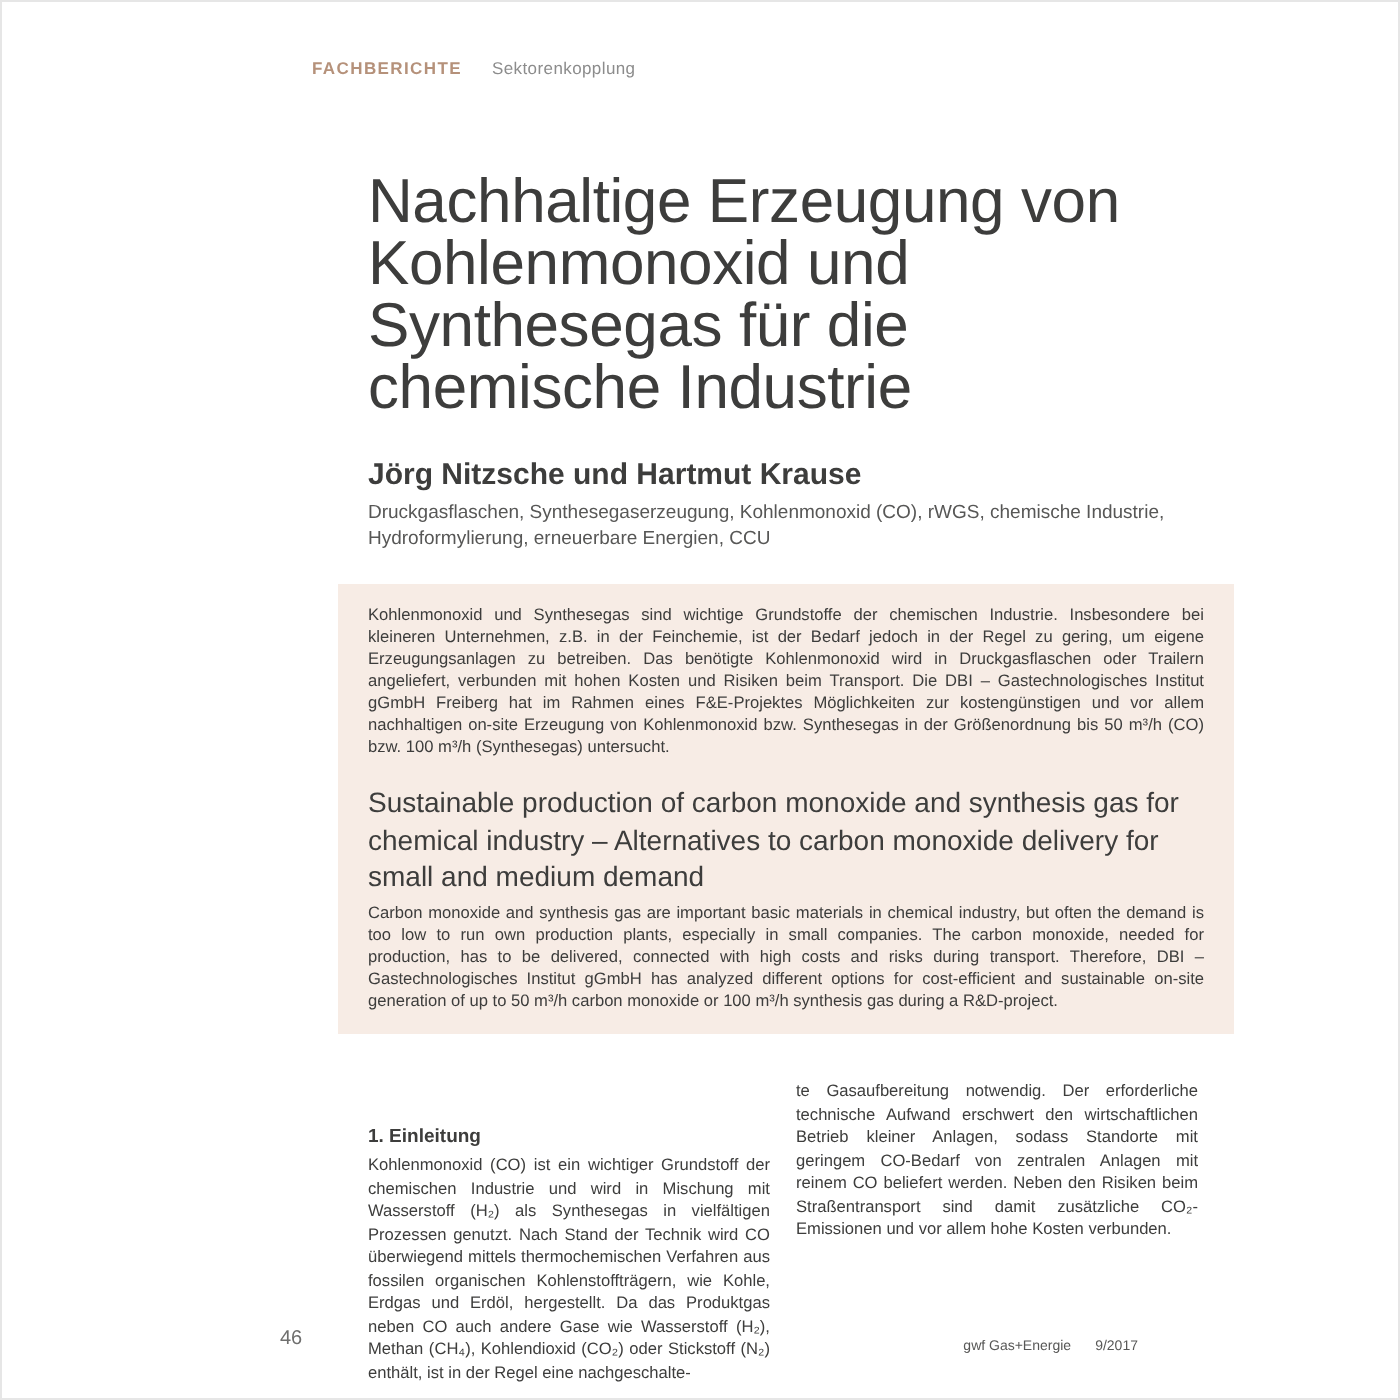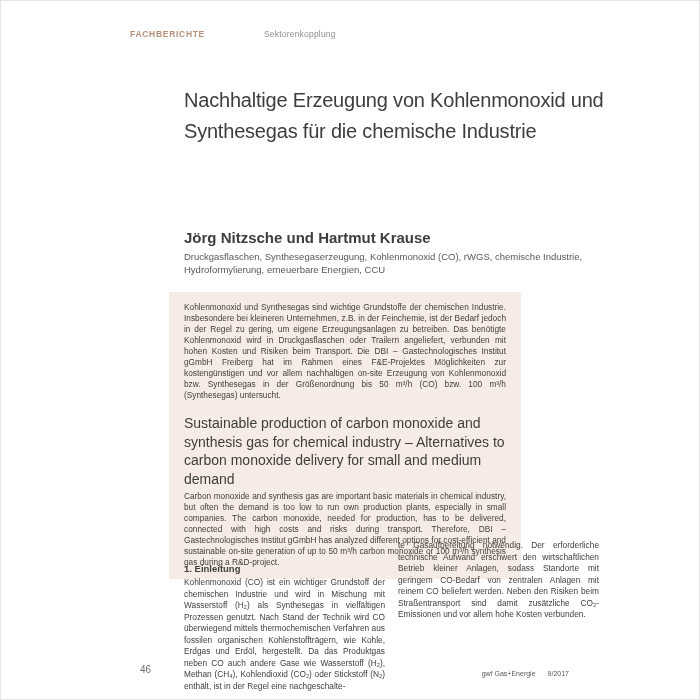--- a/index.html
+++ b/index.html
@@ -12,57 +12,57 @@
     overflow: hidden;
   }
   .page {
     position: absolute; inset: 0;
     background: #ffffff;
     border: 1px solid #e6e6e6;
   }
 
   
   .kicker {
-    position: absolute; left: 129px; top: 28px;
-    font-size: 8.5px; display: flex; align-items: flex-end; gap: 44px;
+    position: absolute; left: 155px; top: 28px;
+    font-size: 8.5px; display: flex; align-items: flex-end;
   }
   .kicker-category {
     color: var(--accent, #b5917a);
     font-weight: bold;
     letter-spacing: 0.7px;
   }
   .kicker-topic {
     color: #8c8c8c;
     margin-left: 15px;
     letter-spacing: 0.2px;
   }
 
   
   .title {
     position: absolute; left: 183px; top: 84px; width: 420px;
-    font-size: 20px; line-height: 31px; font-weight: 400;
+    font-size: 31px; line-height: 31px; font-weight: 400;
     color: #3d3d3c; letter-spacing: -0.2px;
   }
   .subtitle {
     position: absolute; left: 183px; top: 194px; width: 420px;
     font-size: 12.5px; color: #575756;
   }
   .authors {
     position: absolute; left: 183px; top: 228px; width: 420px;
     font-size: 15px; font-weight: bold; color: #3d3d3c;
   }
   .keywords {
     position: absolute; left: 183px; top: 249px; width: 417px;
     font-size: 9.5px; line-height: 13px; color: #575756;
     hyphens: manual;
   }
 
   
   .abstract-box {
-    position: absolute; left: 168px; top: 291px; width: 352px;
+    position: absolute; left: 168px; top: 291px; width: 448px;
     background: var(--abstract-bg, #f7ece5);
     padding: 10px 15px 11px 15px;
   }
   .abstract-de {
     font-size: 8.3px; line-height: 11px;
     text-align: justify; color: #3d3d3c;
     margin-bottom: 13px;
   }
   .abstract-en-title {
     font-size: 14px; line-height: 18.5px;

